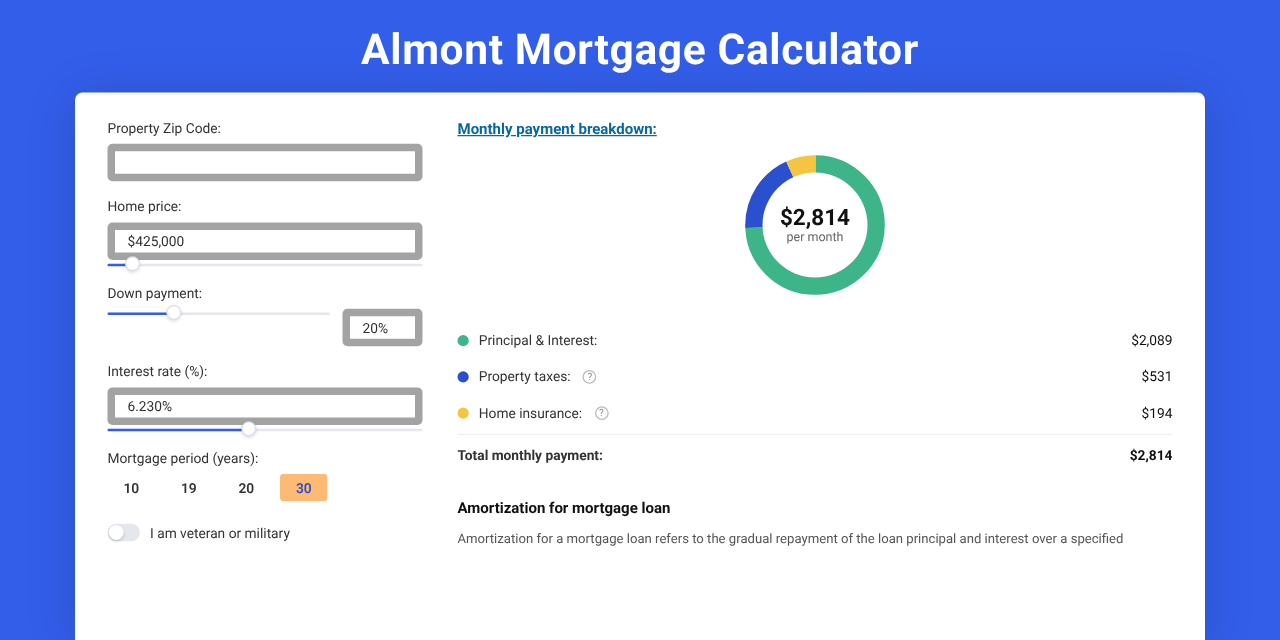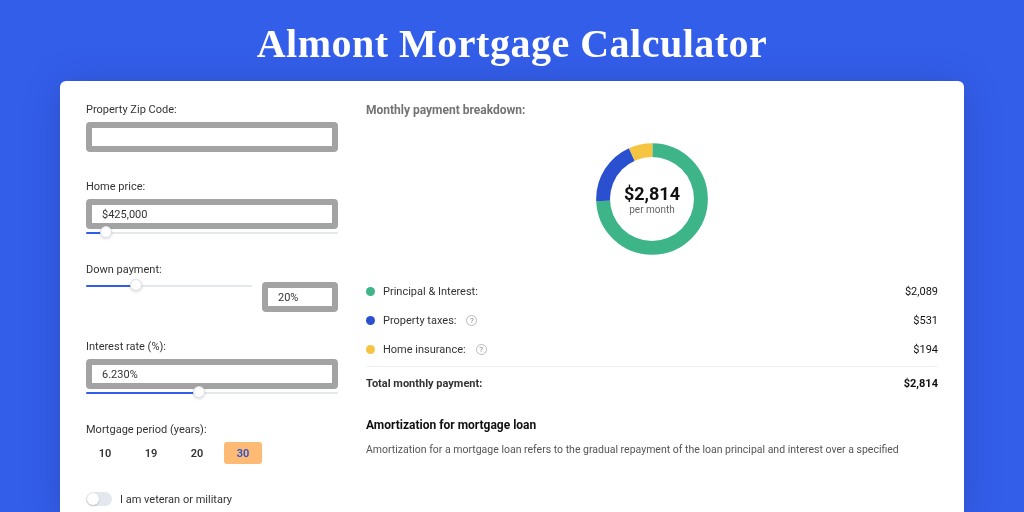--- a/index.html
+++ b/index.html
@@ -1,38 +1,38 @@
 <!DOCTYPE html>
 <html><head>
 <meta charset="utf-8">
 <style>
   * { box-sizing: border-box; margin: 0; padding: 0; font-family: -apple-system, BlinkMacSystemFont, "Segoe UI", Roboto, Helvetica, Arial, sans-serif; }
   html, body { width: 1024px; height: 512px; overflow: hidden; }
   body { background: #335eea; }
-  .page-title { color: #fff; text-align: center; font-size: 40px; font-weight: 700; padding: 20px 15px 14px; letter-spacing: .5px; font-family: Liberation Serif, serif; }
+  .page-title { color: #fff; text-align: center; font-size: 34px; font-weight: 700; padding: 20px 15px 14px; letter-spacing: .5px; }
   .app-card { background: #fff; margin: 0 60px; height: 440px; border-radius: 6px 6px 0 0; display: flex; padding: 22px 26px 0 26px; gap: 28px; box-shadow: 0 4px 40px rgba(0,0,0,.15); }
   .left-col { width: 252px; flex: none; font-size: 11px; color: #333; }
   .right-col { flex: 1; }
-  .field { margin-bottom: 28px; }
+  .field { margin-bottom: 14px; }
   .field-label { font-size: 11px; color: #333; display: block; margin-bottom: 6px; }
   .text-input { width: 100%; height: 30px; border: 6px solid #a3a3a3; border-radius: 4px; padding: 0 10px; font-size: 11px; color: #333; outline: none; }
   .slider-wrap { position: relative; height: 4px; margin-top: 2px; }
   .slider-track { position: absolute; left:0; right:0; top:1px; height:2px; background:#e4e7ed; border-radius:2px; }
   .slider-fill { position:absolute; left:0; top:1px; height:2px; background:#335eea; border-radius:2px; }
   .slider-thumb { position:absolute; top:-5px; width:12px; height:12px; background:#fff; border:1px solid #dcdfe6; border-radius:50%; box-shadow:0 1px 3px rgba(0,0,0,.15); transform:translateX(-50%); cursor:pointer; }
   .down-row { display:flex; gap:10px; }
   .down-amount-wrap { flex:1; }
-  .down-pct { width:76px; }
+  .down-pct { width:64px; }
   .period-row { display:flex; gap:8px; margin-top:2px;text-align:right; }
   .period-btn { flex:none; width:38px; height:22px; font-size:11px; font-weight:600; display:flex; align-items:center; justify-content:center; border:1px solid transparent; border-radius:3px; cursor:pointer; color:#333; }
   .period-btn.active { background:#fdba74; color:#2a4fcf; }
   .toggle-row { display:flex; align-items:flex-end; gap:8px; margin-top:18px; }
   .toggle { width:26px; height:14px; background:#e4e7ed; border-radius:8px; position:relative; cursor:pointer; }
   .toggle::after { content:""; position:absolute; left:1px; top:1px; width:12px; height:12px; background:#fff; border-radius:50%; box-shadow:0 1px 2px rgba(0,0,0,.2); }
-  .section-title { font-size:12px; font-weight:700; color:#737373; margin-bottom:16px; }
+  .section-title { font-size:12px; font-weight:700; color:#0369a1; margin-bottom:4px;text-decoration:underline; }
   .donut-wrap { display:flex; justify-content:center; padding:4px 0 16px; }
   .donut { position:relative; width:124px; height:124px; }
   .donut-center { position:absolute; inset:20px; background:#fff; border-radius:50%; display:flex; flex-direction:column; align-items:center; justify-content:center; }
   .donut-amount { font-size:18px; font-weight:700; color:#111; }
   .donut-sub { font-size:10px; color:#666; }
   .legend-row { display:flex; align-items:center; justify-content:space-between; padding:8px 0; }
   .legend-left { display:flex; align-items:center; gap:8px; }
   .dot { width:9px; height:9px; border-radius:50%; flex:none; }
   .legend-label { font-size:11px; color:#333; }
   .legend-val { font-size:11px; color:#111; }

